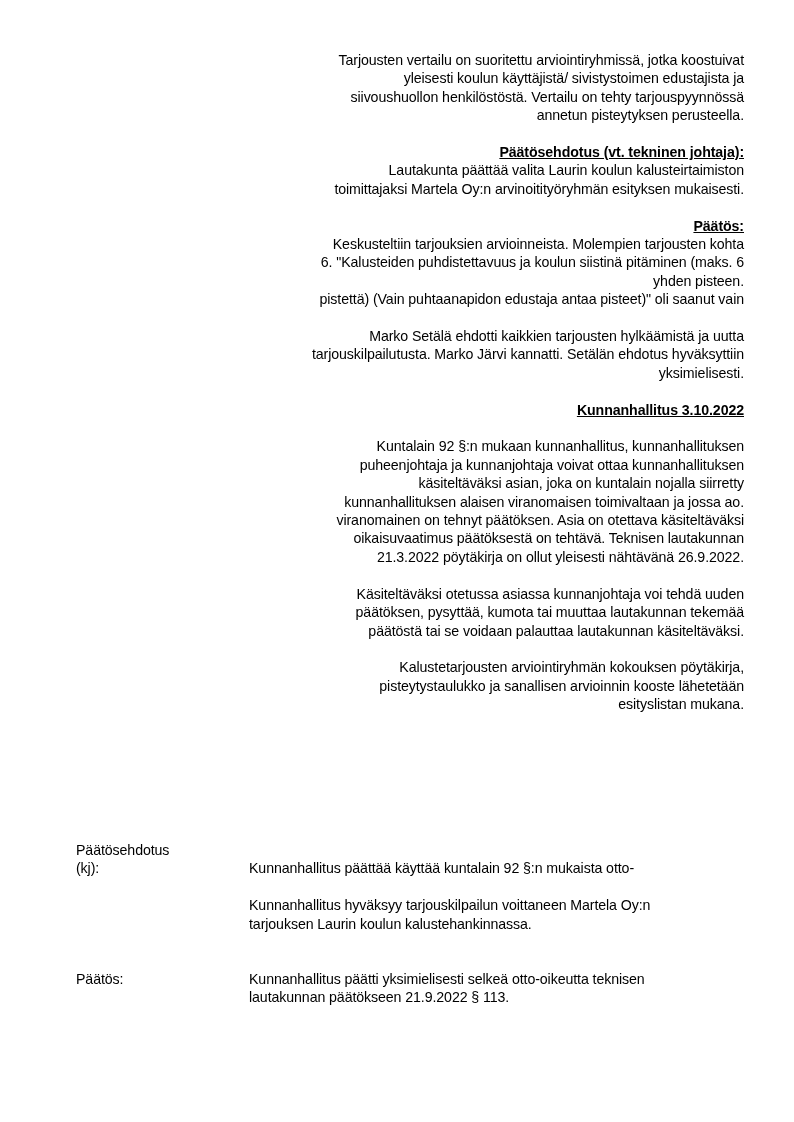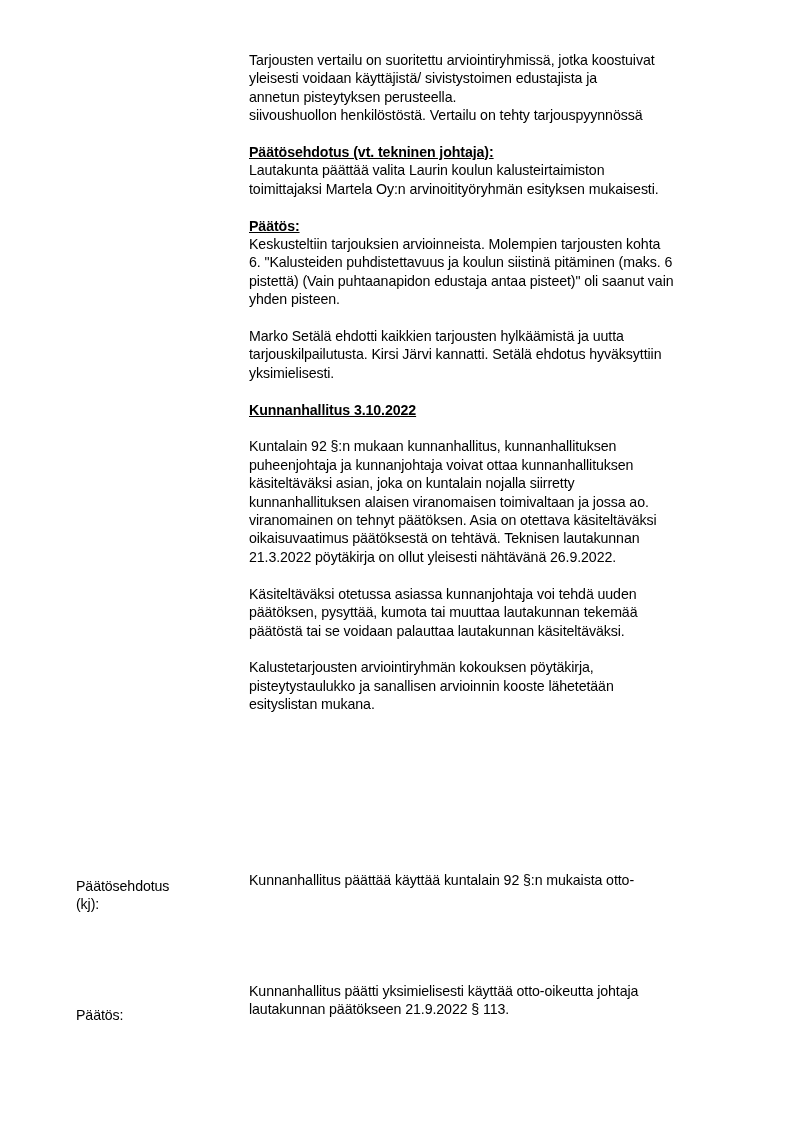--- a/index.html
+++ b/index.html
@@ -1,60 +1,60 @@
 <!DOCTYPE html>
 <html><head>
 <meta charset="utf-8">
 <style>
   html, body { margin: 0; padding: 0; background: #ffffff; }
   body { width: 794px; height: 1122px; position: relative; overflow: hidden;
          font-family: "Liberation Sans", sans-serif; color: #000; }
   .page { position: absolute; left: 0; top: 0; width: 794px; height: 1122px; }
   .main { position: absolute; left: 249px; top: 51px; width: 495px;
           font-size: 14.2px; line-height: 18.4px; letter-spacing: -0.1px; }
-  .main p { margin: 0 0 18.4px 0; }
+  .main p { margin: 0 0 18.4px 0; text-align: right; }
   .main .line { display: block; white-space: nowrap; }
   .bold { font-weight: bold; text-decoration: underline; }
   .row { position: absolute; left: 76px; width: 670px; font-size: 14.2px; line-height: 18.4px; letter-spacing: -0.1px; }
-  .row .label { position: absolute; left: 0; top: 0; width: 170px; margin-top: 36px; }
-  .row .content { position: absolute; left: 173px; top: 0; width: 495px; margin-top: 12px; }
+  .row .label { position: absolute; left: 0; top: 0; width: 170px; }
+  .row .content { position: absolute; left: 173px; top: 0; width: 495px; }
   .row .content p { margin: 0 0 18.4px 0; }
   .row .line { display: block; white-space: nowrap; }
 </style>
 </head>
 <body>
 
 <div class="page">
 
   <div class="main">
 
     <p>
       <span class="line">Tarjousten  vertailu  on suoritettu  arviointiryhmissä,  jotka koostuivat</span>
-      <span class="line">yleisesti  voidaan  käyttäjistä/  sivistystoimen  edustajista  ja</span>
+      <span class="line">yleisesti  koulun  käyttäjistä/  sivistystoimen  edustajista  ja</span>
+      <span class="line">siivoushuollon  henkilöstöstä.  Vertailu  on tehty  tarjouspyynnössä</span>
       <span class="line">annetun  pisteytyksen  perusteella.</span>
-      <span class="line">siivoushuollon  henkilöstöstä.  Vertailu  on tehty  tarjouspyynnössä</span>
     </p>
 
     <p>
       <span class="line bold">Päätösehdotus (vt. tekninen johtaja):</span>
       <span class="line">Lautakunta  päättää valita Laurin koulun  kalusteirtaimiston</span>
       <span class="line">toimittajaksi Martela Oy:n  arvinoitityöryhmän  esityksen mukaisesti.</span>
     </p>
 
     <p>
       <span class="line bold">Päätös:</span>
       <span class="line">Keskusteltiin  tarjouksien  arvioinneista.  Molempien  tarjousten  kohta</span>
       <span class="line">6. "Kalusteiden  puhdistettavuus  ja koulun  siistinä pitäminen  (maks. 6</span>
+      <span class="line">yhden  pisteen.</span>
       <span class="line">pistettä)  (Vain puhtaanapidon  edustaja  antaa pisteet)"  oli saanut  vain</span>
-      <span class="line">yhden  pisteen.</span>
     </p>
 
     <p>
       <span class="line">Marko  Setälä  ehdotti  kaikkien tarjousten  hylkäämistä  ja uutta</span>
-      <span class="line">tarjouskilpailutusta.  Kirsi  Järvi  kannatti.  Setälä ehdotus  hyväksyttiin</span>
+      <span class="line">tarjouskilpailutusta.  Marko  Järvi  kannatti.  Setälän ehdotus  hyväksyttiin</span>
       <span class="line">yksimielisesti.</span>
     </p>
 
     <p>
       <span class="line bold">Kunnanhallitus 3.10.2022</span>
     </p>
 
     <p>
       <span class="line">Kuntalain  92 §:n mukaan kunnanhallitus,   kunnanhallituksen</span>
       <span class="line">puheenjohtaja  ja kunnanjohtaja  voivat  ottaa kunnanhallituksen</span>
@@ -81,28 +81,32 @@
 
   <div class="row" style="top: 841px;">
     <div class="label">
       <span class="line">Päätösehdotus</span>
       <span class="line">(kj):</span>
     </div>
     <div class="content" style="top: 18.4px;">
       <p>
         <span class="line">Kunnanhallitus   päättää käyttää kuntalain  92 §:n mukaista otto-</span>
       </p>
+      <p>
+        <span class="line">Kunnanhallitus   hyväksyy  tarjouskilpailun  voittaneen  Martela Oy:n</span>
+        <span class="line">tarjouksen  Laurin koulun  kalustehankinnassa.</span>
+      </p>
     </div>
   </div>
 
   <div class="row" style="top: 970px;">
     <div class="label">
       <span class="line">Päätös:</span>
     </div>
     <div class="content">
       <p>
-        <span class="line">Kunnanhallitus   päätti yksimielisesti  käyttää  otto-oikeutta  johtaja</span>
+        <span class="line">Kunnanhallitus   päätti yksimielisesti  selkeä  otto-oikeutta  teknisen</span>
         <span class="line">lautakunnan  päätökseen 21.9.2022 § 113.</span>
       </p>
     </div>
   </div>
 
 </div>
 
 </body></html>

